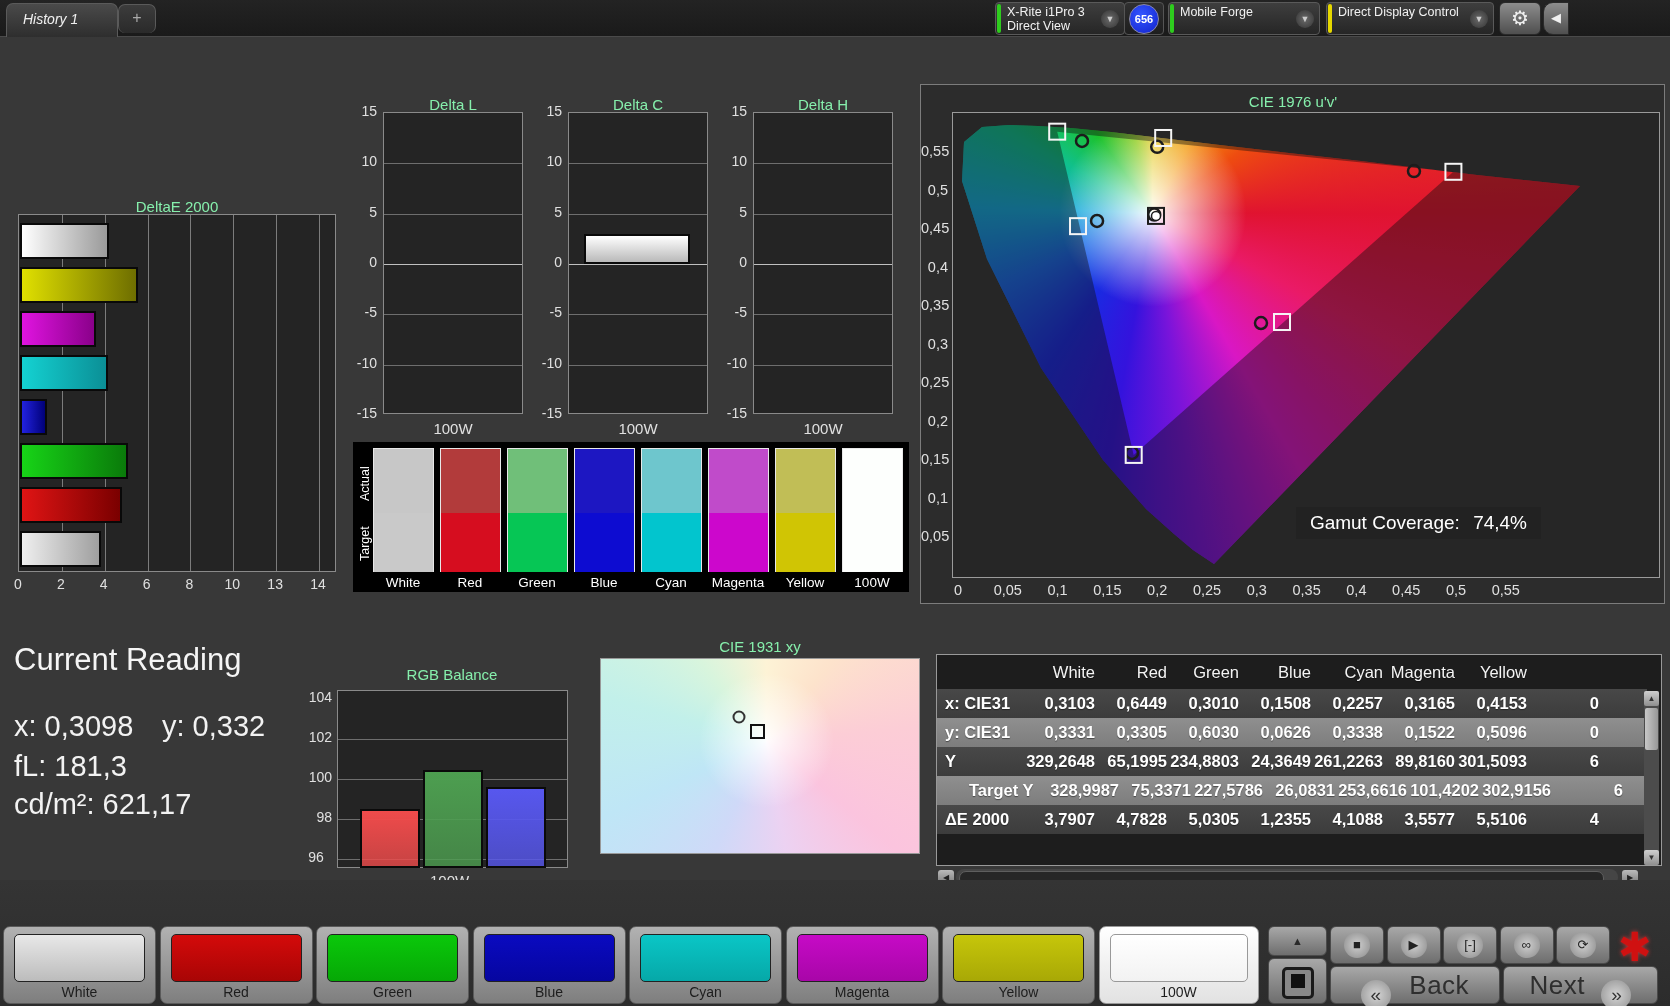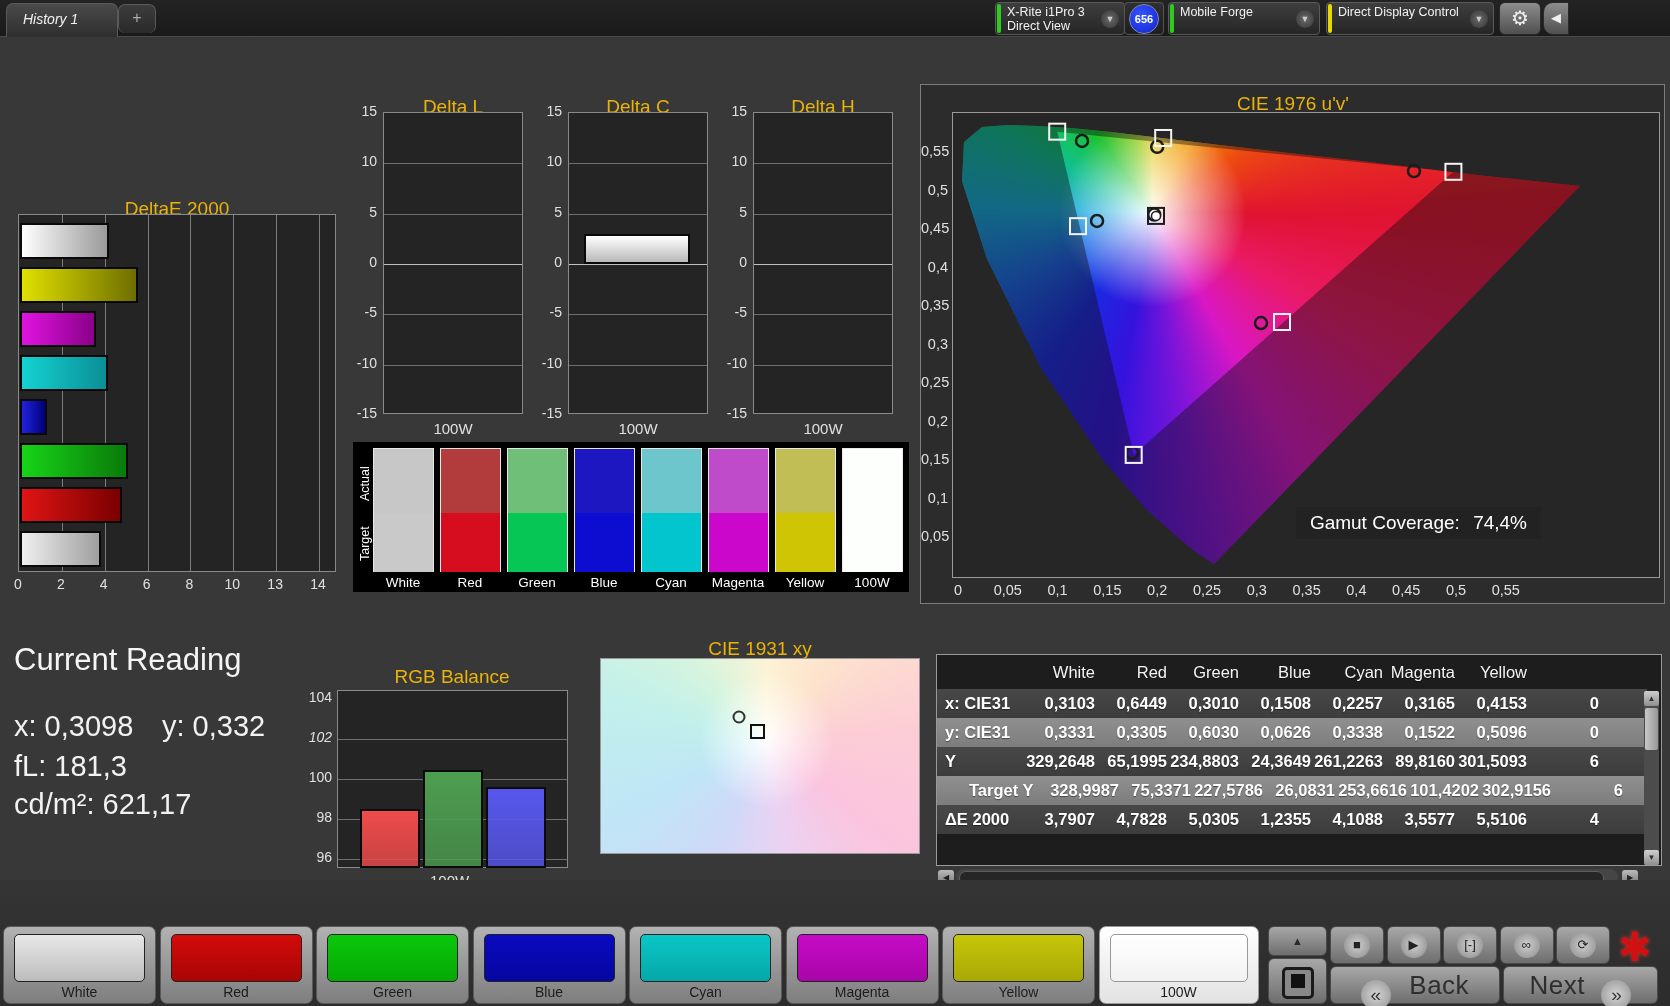--- a/index.html
+++ b/index.html
@@ -11,21 +11,21 @@
   .tab.plus{left:118px;width:36px;padding:0;text-align:center;color:#aaa;font-size:16px;background:linear-gradient(#3c3c3c,#2a2a2a);border-radius:7px;height:28px;line-height:26px;top:4px;}
   .dd{position:absolute;top:2px;height:31px;background:linear-gradient(#3e3e3e,#262626);border:1px solid #5a5a5a;border-radius:4px;}
   .dd .cbar{position:absolute;left:1px;top:1px;bottom:1px;width:4px;border-radius:2px;}
   .dd .t1{position:absolute;left:11px;top:2px;font-size:12.5px;color:#f2f2f2;white-space:nowrap;}
   .dd .t2{position:absolute;left:11px;top:16px;font-size:12.5px;color:#f2f2f2;white-space:nowrap;}
   .dd .arr{position:absolute;right:5px;top:7px;width:18px;height:18px;border-radius:50%;background:radial-gradient(#6a6a6a,#333);color:#ccc;font-size:9px;text-align:center;line-height:18px;}
   .sqbtn{position:absolute;top:2px;height:31px;border-radius:6px;background:linear-gradient(#8d8d8d,#4f4f4f);border:1px solid #2a2a2a;text-align:center;color:#f0f0f0;}
   #badge-wrap{position:absolute;left:1124px;top:2px;width:38px;height:31px;background:linear-gradient(#303030,#1e1e1e);border:1px solid #555;border-radius:4px;}
   #badge{position:absolute;left:4px;top:1px;width:28px;height:28px;border-radius:50%;background:radial-gradient(circle at 40% 35%,#3355ff,#1122cc);border:1px solid #88a;color:#fff;font-size:11px;font-weight:bold;text-align:center;line-height:28px;}
   
-  .sect-title{position:absolute;font-size:19px;color:#eab308;text-align:center;transform:translateX(-50%);white-space:nowrap;}
+  .sect-title{position:absolute;font-size:15px;color:#86efac;text-align:center;transform:translateX(-50%);white-space:nowrap;}
   .plot{position:absolute;background:#242424;border:1px solid #8a8a8a;box-sizing:border-box;}
   .gridV{position:absolute;top:0;bottom:0;width:1px;background:#9a9a9a;opacity:.75;}
   .gridH{position:absolute;left:0;right:0;height:1px;background:#8f8f8f;opacity:.7;}
   .ticklab{position:absolute;font-size:14px;color:#e0e0e0;}
   #page-title{position:absolute;left:10px;top:80px;font-size:41px;font-weight:300;color:#fafafa;letter-spacing:.5px;}
   .hbar{position:absolute;left:1px;height:36px;border:2px solid #090909;box-sizing:border-box;}
   
   #swatch-panel{position:absolute;left:353px;top:442px;width:556px;height:150px;background:#000;}
   .sw-col{position:absolute;border:1px solid #e8e8e8;box-sizing:border-box;}
   .sw-label{position:absolute;font-size:13.5px;color:#fff;text-align:center;transform:translateX(-50%);}
@@ -314,24 +314,24 @@
       <div class="gridH" style="top: 48px;"></div>
       <div class="gridH" style="top: 88px;"></div>
       <div class="gridH" style="top: 128px;"></div>
       <div class="gridH" style="top: 168px;"></div>
       <div style="position: absolute; left: 22px; width: 60px; border: 2px solid rgb(10, 10, 10); box-sizing: border-box; top: 118px; height: 59px; background: linear-gradient(rgb(239, 75, 75), rgba(239, 75, 75, 0.8));"></div>
       <div style="position: absolute; left: 85px; width: 60px; border: 2px solid rgb(10, 10, 10); box-sizing: border-box; top: 79px; height: 98px; background: linear-gradient(rgb(77, 158, 80), rgba(77, 158, 80, 0.8));"></div>
       <div style="position: absolute; left: 148px; width: 60px; border: 2px solid rgb(10, 10, 10); box-sizing: border-box; top: 96px; height: 81px; background: linear-gradient(rgb(87, 87, 238), rgba(87, 87, 238, 0.8));"></div>
     </div>
   <div id="rgb-ticks">
       <div class="ticklab" style="left: 300px; top: 689px; width: 32px; text-align: right;">104</div>
-      <div class="ticklab" style="left: 300px; top: 729px; width: 32px; text-align: right; font-style: italic;">102</div>
+      <div class="ticklab" style="left: 300px; top: 729px; width: 32px; text-align: right;">102</div>
       <div class="ticklab" style="left: 300px; top: 769px; width: 32px; text-align: right;">100</div>
       <div class="ticklab" style="left: 300px; top: 809px; width: 32px; text-align: right;">98</div>
-      <div class="ticklab" style="left: 300px; top: 849px; width: 32px; text-align: right;">96</div>
+      <div class="ticklab" style="left: 300px; top: 849px; width: 32px; text-align: center;">96</div>
     </div>
   <div class="ticklab" style="left:430px;top:872px;font-size:15px;">100W</div>
 
   <div class="sect-title" style="left:760px;top:638px;">CIE 1931 xy</div>
   <div id="cie31-plot">
     <svg width="318" height="194">
       <circle cx="138" cy="58" r="5.5" fill="none" stroke="#333" stroke-width="2"></circle>
       <rect x="150" y="66" width="13" height="13" fill="none" stroke="#111" stroke-width="2"></rect>
     </svg>
   </div>

